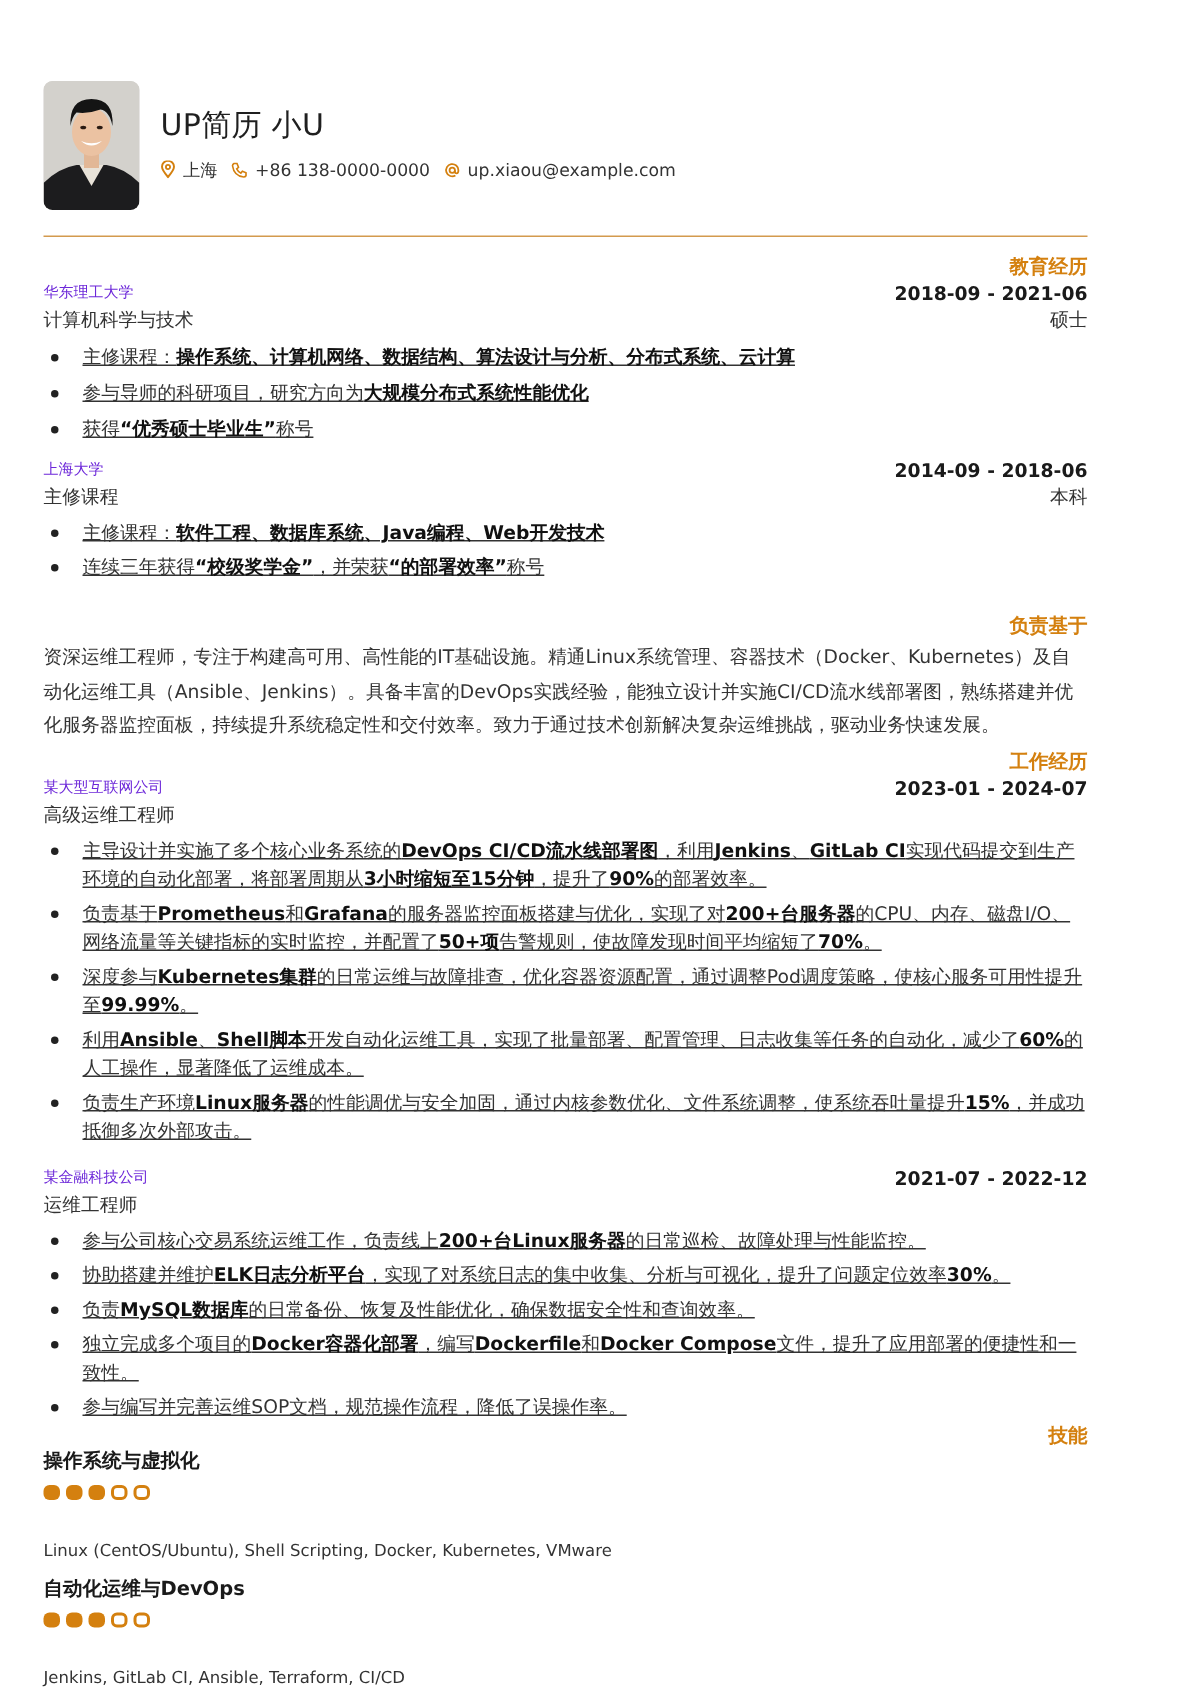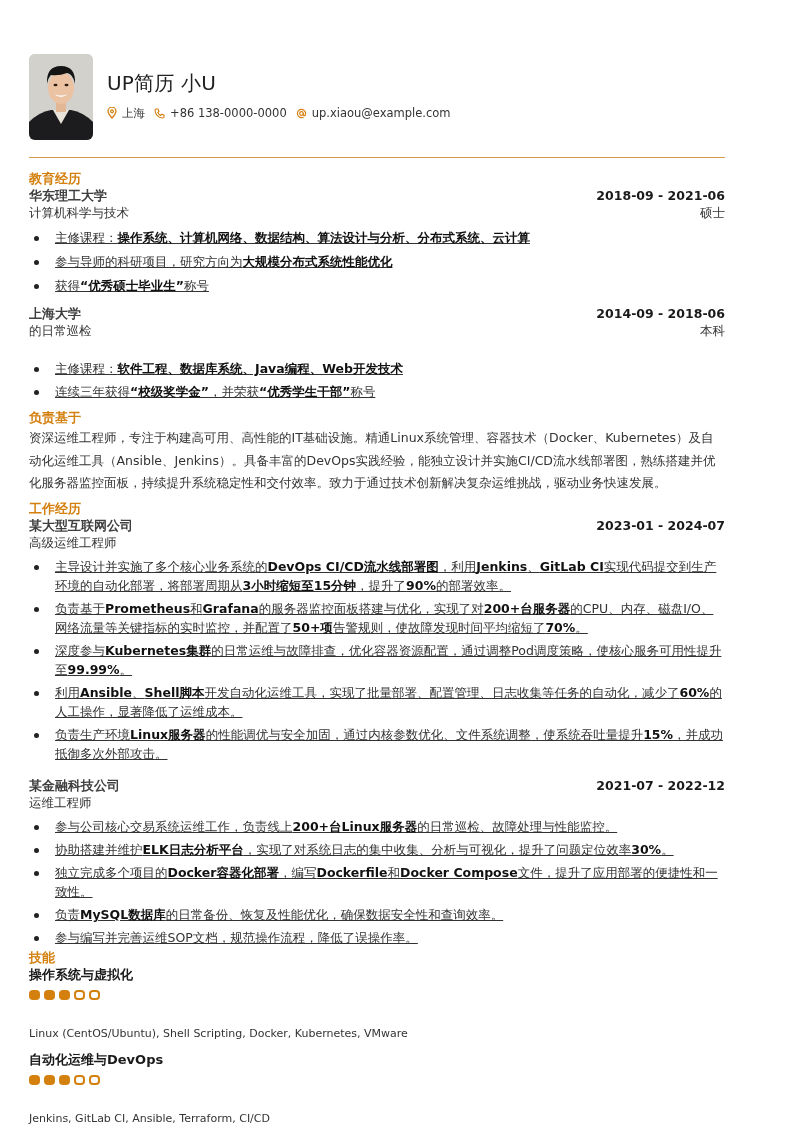--- a/index.html
+++ b/index.html
@@ -11,23 +11,23 @@
   .photo { width: 64px; height: 86px; border-radius: 6px; overflow: hidden; background: #d6d4cf; position: relative; }
   .photo svg { display: block; }
   .head-info { margin-left: 14px; margin-top: -4px; }
   .name { font-size: 20px; font-weight: 500; color: #1f1f1f; letter-spacing: 0.2px; }
   .contacts { display: flex; align-items: center; margin-top: 9px; font-size: 11.5px; color: #333; }
   .contact { display: flex; align-items: center; margin-right: 9px; }
   .contact svg { margin-right: 5px; }
 
   .divider { position: absolute; left: 29px; right: 29px; top: 157px; height: 1px; background: #d39a4e; }
 
-  .section-title { color: #d4800f; font-weight: bold; font-size: 13px; line-height: 17px; }
+  .section-title { color: #d4800f; font-weight: bold; font-size: 13px; line-height: 17px; text-align: right; }
   .entry-head { display: flex; justify-content: space-between; line-height: 17px; }
-  .entry-title { font-weight: bold; font-size: 13px; color: #404040; }
+  .entry-title { font-weight: normal; font-size: 10px; color: #6d28d9; }
   .entry-date { font-weight: bold; font-size: 12.5px; color: #1a1a1a; }
   .entry-sub { display: flex; justify-content: space-between; line-height: 18px; font-size: 12.5px; color: #333; gap: 20px; }
   ul.bullets { list-style: none; margin-top: 5px; }
   ul.bullets li { position: relative; padding-left: 26px; font-size: 12.5px; line-height: 19px; color: #333; margin-bottom: 4px; text-decoration: underline; }
   ul.bullets li::before { content: ""; position: absolute; left: 5px; top: 8px; width: 5px; height: 5px; border-radius: 50%; background: #222; }
   ul.bullets li b { color: #111; }
   ul.tight li { margin-bottom: 4px; }
 
   .abs { position: absolute; left: 29px; right: 29px; }
   .summary { font-size: 12.5px; line-height: 22.5px; color: #333; }
@@ -105,26 +105,26 @@
         <li><span>获得</span><b>“优秀硕士毕业生”</b><span>称号</span></li>
       </ul>
     </div>
 
     <div style="margin-top:10px;">
       <div class="entry-head">
         <span class="entry-title">上海大学</span>
         <span class="entry-date">2014-09 - 2018-06</span>
       </div>
       <div class="entry-sub">
-        <span>的日常巡检</span>
+        <span>主修课程</span>
         <span>本科</span>
       </div>
-      <ul class="bullets" style="margin-top:19px;">
+      <ul class="bullets" style="margin-top:5px;">
         <li><span>主修课程：</span><b>软件工程、数据库系统、Java编程、Web开发技术</b></li>
-        <li><span>连续三年获得</span><b>“校级奖学金”</b><span>，并荣获</span><b>“优秀学生干部”</b><span>称号</span></li>
+        <li><span>连续三年获得</span><b>“校级奖学金”</b><span>，并荣获</span><b>“的部署效率”</b><span>称号</span></li>
       </ul>
     </div>
   </div>
 
   <div class="abs" style="top:409px;">
     <div class="section-title">负责基于</div>
     <div class="summary" style="margin-top:1px;">资深运维工程师，专注于构建高可用、高性能的IT基础设施。精通Linux系统管理、容器技术（Docker、Kubernetes）及自动化运维工具（Ansible、Jenkins）。具备丰富的DevOps实践经验，能独立设计并实施CI/CD流水线部署图，熟练搭建并优化服务器监控面板，持续提升系统稳定性和交付效率。致力于通过技术创新解决复杂运维挑战，驱动业务快速发展。</div>
   </div>
 
   <div class="abs" style="top:500px;">
@@ -152,22 +152,22 @@
     <div class="entry-head">
       <span class="entry-title">某金融科技公司</span>
       <span class="entry-date">2021-07 - 2022-12</span>
     </div>
     <div class="entry-sub">
       <span>运维工程师</span>
     </div>
     <ul class="bullets tight" style="margin-top:5px;">
       <li><span>参与公司核心交易系统运维工作，负责线上</span><b>200+台Linux服务器</b><span>的日常巡检、故障处理与性能监控。</span></li>
       <li><span>协助搭建并维护</span><b>ELK日志分析平台</b><span>，实现了对系统日志的集中收集、分析与可视化，提升了问题定位效率</span><b>30%</b><span>。</span></li>
+      <li><span>负责</span><b>MySQL数据库</b><span>的日常备份、恢复及性能优化，确保数据安全性和查询效率。</span></li>
       <li><span>独立完成多个项目的</span><b>Docker容器化部署</b><span>，编写</span><b>Dockerfile</b><span>和</span><b>Docker Compose</b><span>文件，提升了应用部署的便捷性和一致性。</span></li>
-      <li><span>负责</span><b>MySQL数据库</b><span>的日常备份、恢复及性能优化，确保数据安全性和查询效率。</span></li>
       <li><span>参与编写并完善运维SOP文档，规范操作流程，降低了误操作率。</span></li>
     </ul>
   </div>
 
   <div class="abs" style="top:949px;">
     <div class="section-title">技能</div>
 
     <div>
       <div class="skill-name">操作系统与虚拟化</div>
       <div class="dots">

